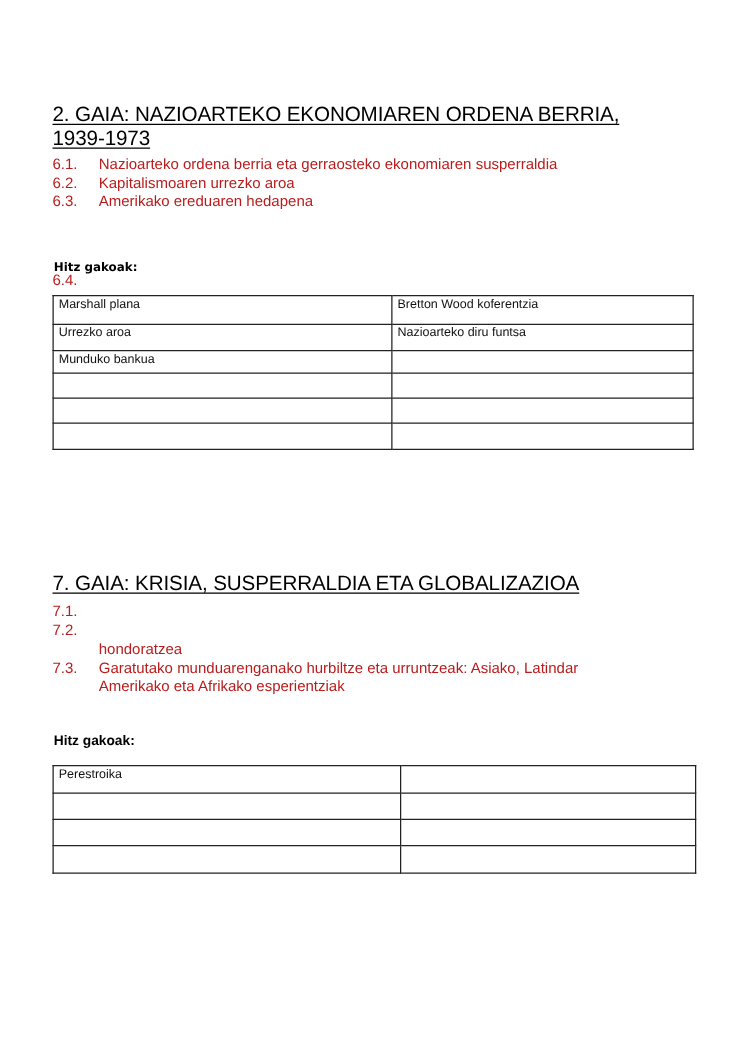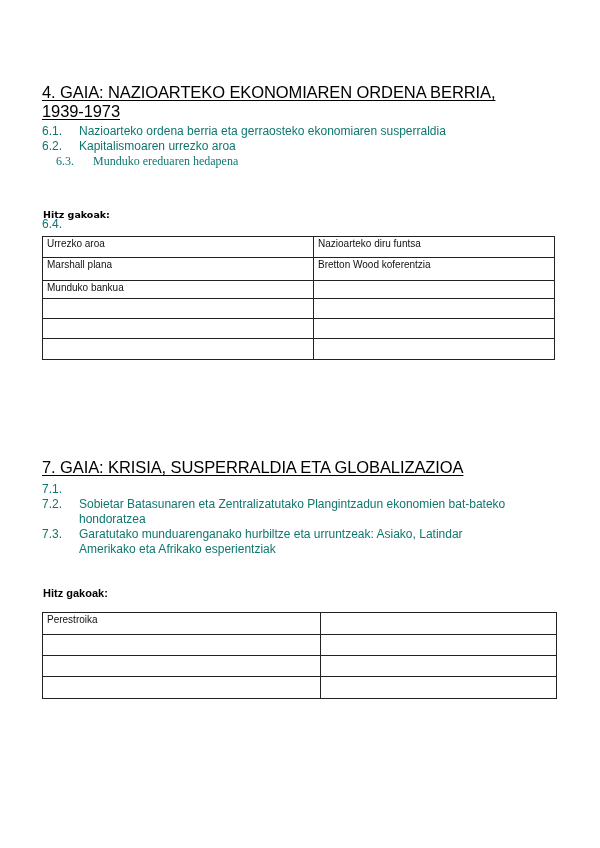--- a/index.html
+++ b/index.html
@@ -1,62 +1,62 @@
 <!DOCTYPE html>
 <html><head>
 <meta charset="utf-8">
 <style>
   html, body { margin: 0; padding: 0; background: #ffffff; }
   body { width: 600px; height: 848px; position: relative; overflow: hidden; color: #000; font-family: "Liberation Sans", sans-serif; }
   .abs { position: absolute; }
   .heading { font-size: 16.5px; font-weight: normal; text-decoration: underline; text-underline-offset: 2px; text-decoration-thickness: 1px; white-space: nowrap; letter-spacing: -0.1px; }
-  .item { font-size: 12px; line-height: 15px; white-space: nowrap; color: #0f766e; }
+  .item { font-size: 12px; line-height: 15px; white-space: nowrap; color: #b91c1c; }
   .item .num { position: absolute; left: 0; }
   .item .txt { position: absolute; left: 37px; }
   .kw { font-size: 10.5px; font-weight: bold; }
   table.kwt { position: absolute; border-collapse: collapse; table-layout: fixed; }
   table.kwt td { border: 1.5px solid #222; font-size: 10px; padding: 1px 3px 0 4px; vertical-align: top; color: #111; overflow: hidden; white-space: nowrap; }
 </style>
 </head>
 <body>
 
-<div class="abs heading" style="left:42px; top:83px;">4. GAIA: NAZIOARTEKO EKONOMIAREN ORDENA BERRIA,</div>
+<div class="abs heading" style="left:42px; top:83px;">2. GAIA: NAZIOARTEKO EKONOMIAREN ORDENA BERRIA,</div>
 <div class="abs heading" style="left:42px; top:102px;">1939-1973</div>
 
 <div class="abs item" style="left:42px; top:124px; width:520px; height:15px;">
   <span class="num">6.1.</span>
   <span class="txt">Nazioarteko ordena berria eta gerraosteko ekonomiaren susperraldia</span>
 </div>
 <div class="abs item" style="left:42px; top:139px; width:520px; height:15px;">
   <span class="num">6.2.</span>
   <span class="txt">Kapitalismoaren urrezko aroa</span>
 </div>
-<div class="abs item" style="left:56px; top:154px; width:520px; height:15px;font-family:Liberation Serif, serif;">
+<div class="abs item" style="left:42px; top:154px; width:520px; height:15px;">
   <span class="num">6.3.</span>
-  <span class="txt">Munduko ereduaren hedapena</span>
+  <span class="txt">Amerikako ereduaren hedapena</span>
 </div>
 <div class="abs item" style="left:42px; top:169px; width:520px; height:15px;margin-top:48px;">
   <span class="num">6.4.</span>
 </div>
 
 <div class="abs kw" style="left:43px; top:209px; font-family:'DejaVu Sans', sans-serif; font-size:9.5px;">Hitz gakoak:</div>
 
 <table class="kwt" style="left:42px; top:236px; width:512px;">
   <colgroup>
       <col style="width:271px">
       <col style="width:241px">
     </colgroup>
   <tbody>
-      <tr style="height:21px">
+      <tr style="height:23px">
+    <td>Marshall plana</td>
+    <td>Bretton Wood koferentzia</td>
+  </tr>
+  <tr style="height:21px">
     <td>Urrezko aroa</td>
     <td>Nazioarteko diru funtsa</td>
-  </tr>
-  <tr style="height:23px">
-    <td>Marshall plana</td>
-    <td>Bretton Wood koferentzia</td>
   </tr>
   <tr style="height:18px">
     <td>Munduko bankua</td>
     <td></td>
   </tr>
   <tr style="height:20px">
     <td></td>
     <td></td>
   </tr>
   <tr style="height:20px">
@@ -70,21 +70,20 @@
 </tbody>
   </table>
 
 <div class="abs heading" style="left:42px; top:458px;">7. GAIA: KRISIA, SUSPERRALDIA ETA GLOBALIZAZIOA</div>
 
 <div class="abs item" style="left:42px; top:482px; width:530px; height:15px;">
   <span class="num">7.1.</span>
 </div>
 <div class="abs item" style="left:42px; top:497px; width:530px; height:30px;">
   <span class="num">7.2.</span>
-  <span class="txt">Sobietar Batasunaren eta Zentralizatutako Plangintzadun ekonomien bat-bateko</span>
   <span class="txt" style="top:15px;">hondoratzea</span>
 </div>
 <div class="abs item" style="left:42px; top:527px; width:530px; height:30px;">
   <span class="num">7.3.</span>
   <span class="txt">Garatutako munduarenganako hurbiltze eta urruntzeak: Asiako, Latindar</span>
   <span class="txt" style="top:15px;">Amerikako eta Afrikako esperientziak</span>
 </div>
 
 <div class="abs kw" style="left:43px; top:587px; font-size:11px;">Hitz gakoak:</div>
 

